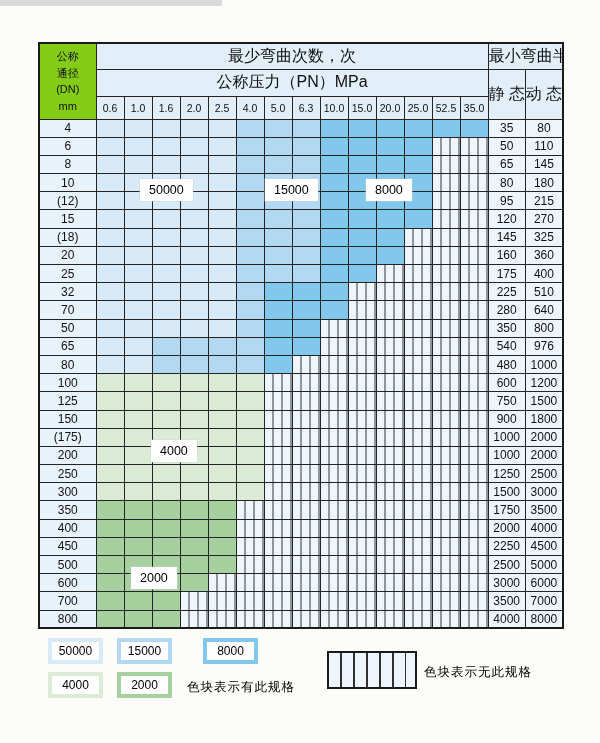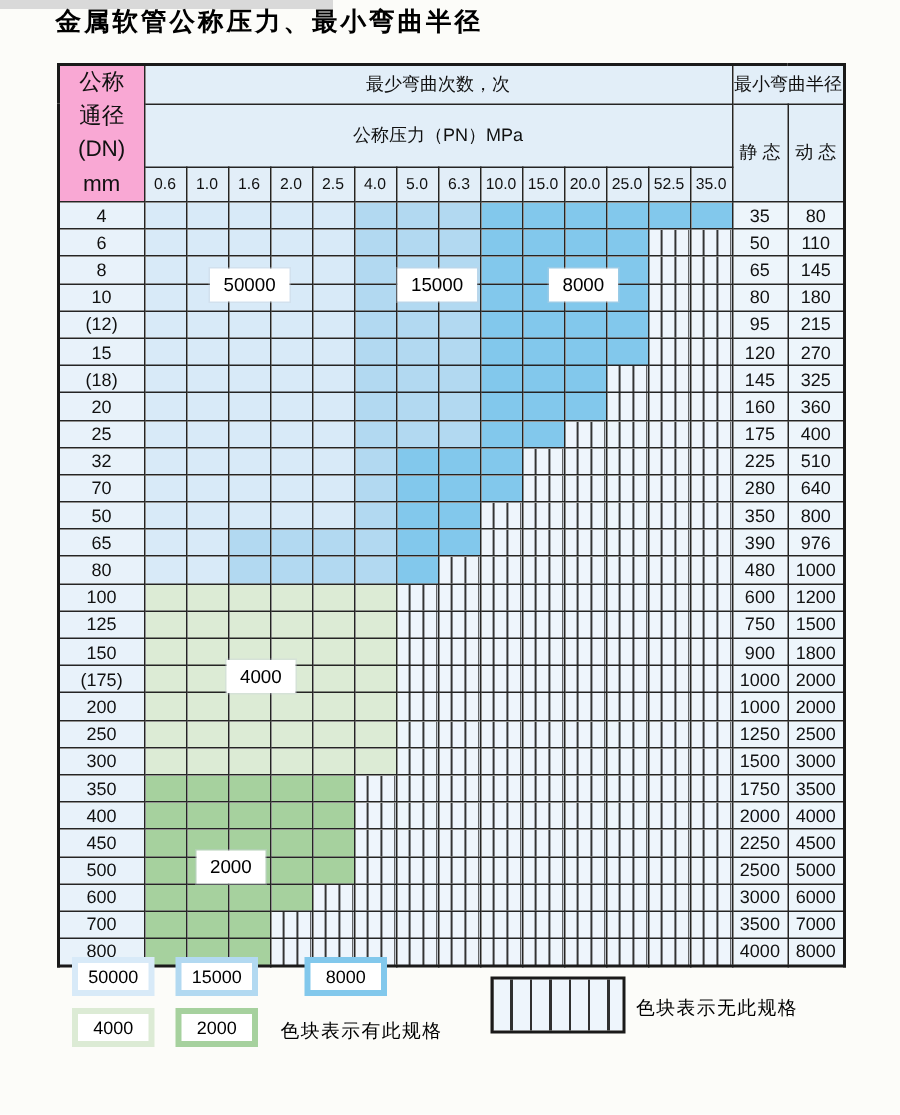--- a/index.html
+++ b/index.html
@@ -12,26 +12,26 @@
     position:absolute;left:37px;top:3px;margin:0;
     font-family:"DejaVu Serif", serif;font-weight:bold;font-size:17px;
     letter-spacing:2px;color:#000;
   }
   .table-wrap{position:absolute;left:38px;top:42px;}
   table{border-collapse:collapse;table-layout:fixed;width:524px;border:2px solid #1a1a1a;}
   th,td{
     border:1.5px solid #242424;padding:0;text-align:center;vertical-align:middle;
     font-family:"Liberation Sans", sans-serif;overflow:hidden;white-space:nowrap;
   }
-  thead th{background:#e2eef8;font-weight:normal;font-size:12px;color:#111;}
+  thead th{background:#e2eef8;font-weight:normal;font-size:16px;color:#111;}
   tr.hrow-a{height:26px;}
   tr.hrow-b{height:27px;}
   tr.hrow-c{height:23px;}
   tr.hrow-c th{font-size:10.5px;padding:0 1px;}
-  th.dn-head{font-size:15px;line-height:1.5;background:#f9a8d4;}
+  th.dn-head{font-size:11px;line-height:1.5;background:#84cc16;}
   tbody tr{height:18.2px;}
   td.dn{background:#e8f2fa;font-size:12px;}
   td.val{background:#edf5fb;font-size:12px;}
   td.cell{background:#ffffff;}
   td.striped{
     background:repeating-linear-gradient(to right,
       #eef5fc 0px,#eef5fc 7.8px,#343434 7.8px,#343434 9.2px);
   }
   .zone-label{
     position:absolute;background:#ffffff;font-size:12.5px;color:#000;
@@ -48,21 +48,20 @@
     border:2px solid #1a1a1a;box-sizing:border-box;
     background:repeating-linear-gradient(to right,
       #eef5fc 0px,#eef5fc 11.3px,#303030 11.3px,#303030 12.9px);
   }
 </style>
 </head>
 <body>
 
 <div class="page">
   <div class="artifact"></div>
-  <h1 class="title">金属软管公称压力、最小弯曲半径</h1>
 
   <div class="table-wrap">
     <table>
       <colgroup>
         <col style="width:57px">
         <col span="14" style="width:28px">
         <col style="width:37px">
         <col style="width:38px">
       </colgroup>
       <thead>
@@ -331,21 +330,21 @@
             <td class="cell" style="background: rgb(178, 217, 241);"></td>
             <td class="cell" style="background: rgb(178, 217, 241);"></td>
             <td class="cell" style="background: rgb(130, 200, 236);"></td>
             <td class="cell" style="background: rgb(130, 200, 236);"></td>
             <td class="cell striped"></td>
             <td class="cell striped"></td>
             <td class="cell striped"></td>
             <td class="cell striped"></td>
             <td class="cell striped"></td>
             <td class="cell striped"></td>
-            <td class="val">390</td>
+            <td class="val">540</td>
             <td class="val">976</td>
           </tr>
           <tr>
             <td class="dn">80</td>
             <td class="cell" style="background: rgb(216, 234, 248);"></td>
             <td class="cell" style="background: rgb(216, 234, 248);"></td>
             <td class="cell" style="background: rgb(178, 217, 241);"></td>
             <td class="cell" style="background: rgb(178, 217, 241);"></td>
             <td class="cell" style="background: rgb(178, 217, 241);"></td>
             <td class="cell" style="background: rgb(178, 217, 241);"></td>

